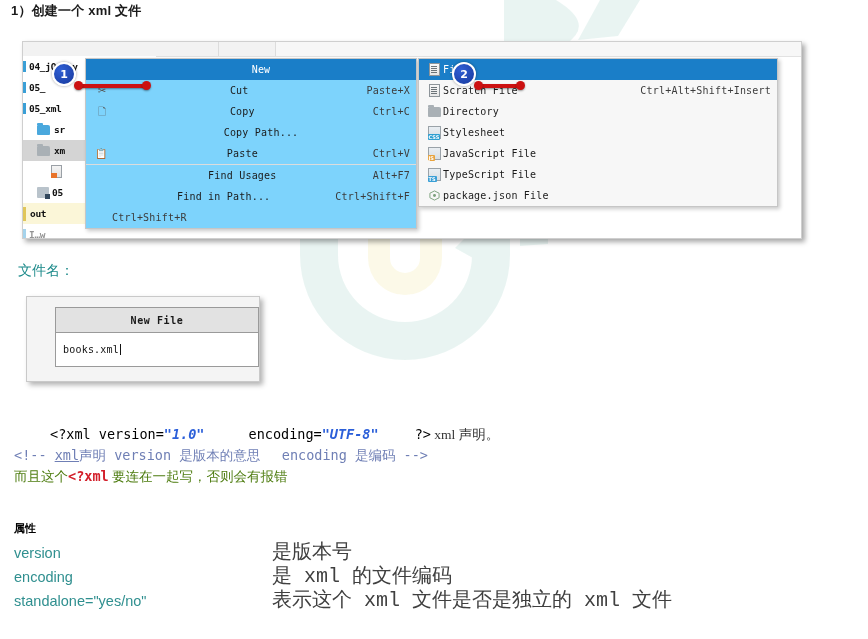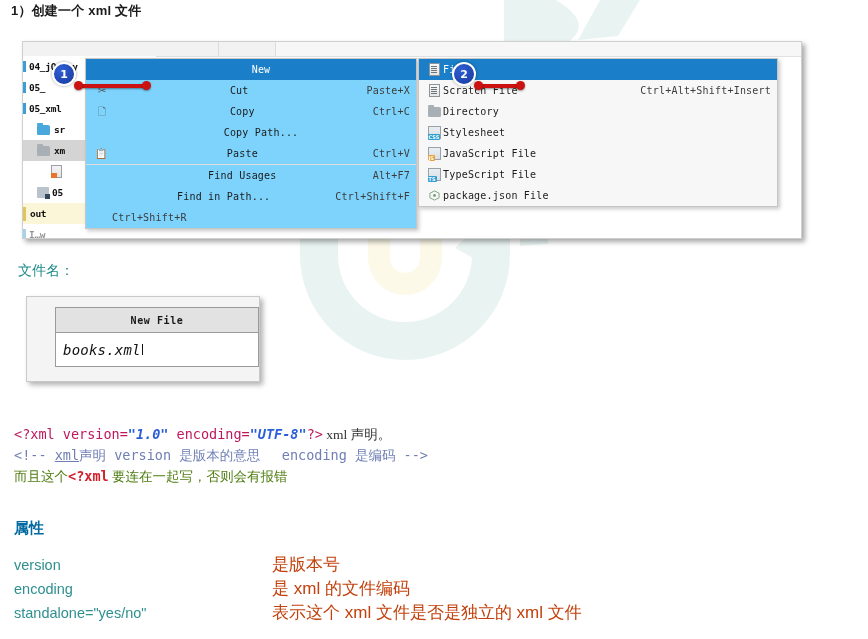--- a/index.html
+++ b/index.html
@@ -284,79 +284,78 @@
     font-size: 10px;
     font-weight: bold;
     letter-spacing: 0.6px;
     color: #1a1a1a;
   }
   #newfile-input {
     height: 33px;
     display: flex;
     align-items: center;
     padding-left: 7px;
-    font-size: 14px;
+    font-size: 10px;
     color: #111;
     letter-spacing: 0.2px;
-    font-style: italic;
   }
   #newfile-caret {
     display: inline-block;
     width: 1px; height: 11px;
     background: #111;
     margin-left: 1px;
   }
 
   
   #code-block {
     position: absolute;
     left: 14px; top: 424px;
     z-index: 3;
     font-family: "DejaVu Sans Mono", monospace;
     font-size: 13.5px;
     line-height: 21px;
     white-space: nowrap;
   }
   .cl { display: block; }
-  .c-purple { color: #be185d; }
+  .c-purple { color: #000000; margin-left: 36px; }
   .c-blue-i  { color: #2b5fd9; font-style: italic; font-weight: bold; }
   .c-dark   { color: #333333; }
   .c-cmt    { color: #6f7fb5; }
   .c-teal   { color: #4d7c0f; }
   .c-red    { color: #d31f2a; font-weight: bold; }
   .cn { font-family: "Liberation Serif", serif; }
 
   
   #attrs {
     position: absolute;
     left: 14px; top: 516px;
     z-index: 3;
     font-size: 15px;
     line-height: 24px;
     color: #2f8f8f;
   }
   #attrs-title {
     font-weight: bold;
-    font-size: 15px;
-    color: #0369a1;
-    margin-bottom: 13px;
+    font-size: 11px;
+    color: #000000;
+    margin-bottom: 1px;
     font-family: "Liberation Sans", sans-serif;
   }
   .attr-row { display: flex; }
   .attr-key {
     width: 258px;
     flex: 0 0 auto;
     color: #2f8f8f;
     font-family: "Liberation Sans", sans-serif;
     font-size: 14.5px;
   }
   .attr-val {
-    color: #c2410c;
-    font-family: Liberation Sans, sans-serif;
-    font-size: 17px;
+    color: #404040;
+    font-family: Liberation Mono, monospace;
+    font-size: 20px;
     white-space: nowrap;
   }
 </style>
 </head>
 <body>
 
 <svg id="watermark" viewBox="0 0 868 639">
   <g opacity="0.30">
     <path d="M300 255 a105 105 0 1 0 210 0 l0 -40 -38 0 0 40 a67 67 0 1 1 -134 0 l0 -40 -38 0 z" fill="#b9ddd6"></path>
     <path d="M368 258 a37 37 0 0 0 74 0 l0 -45 -22 0 0 45 a15 15 0 0 1 -30 0 l0 -45 -22 0 z" fill="#f6edb6"></path>

